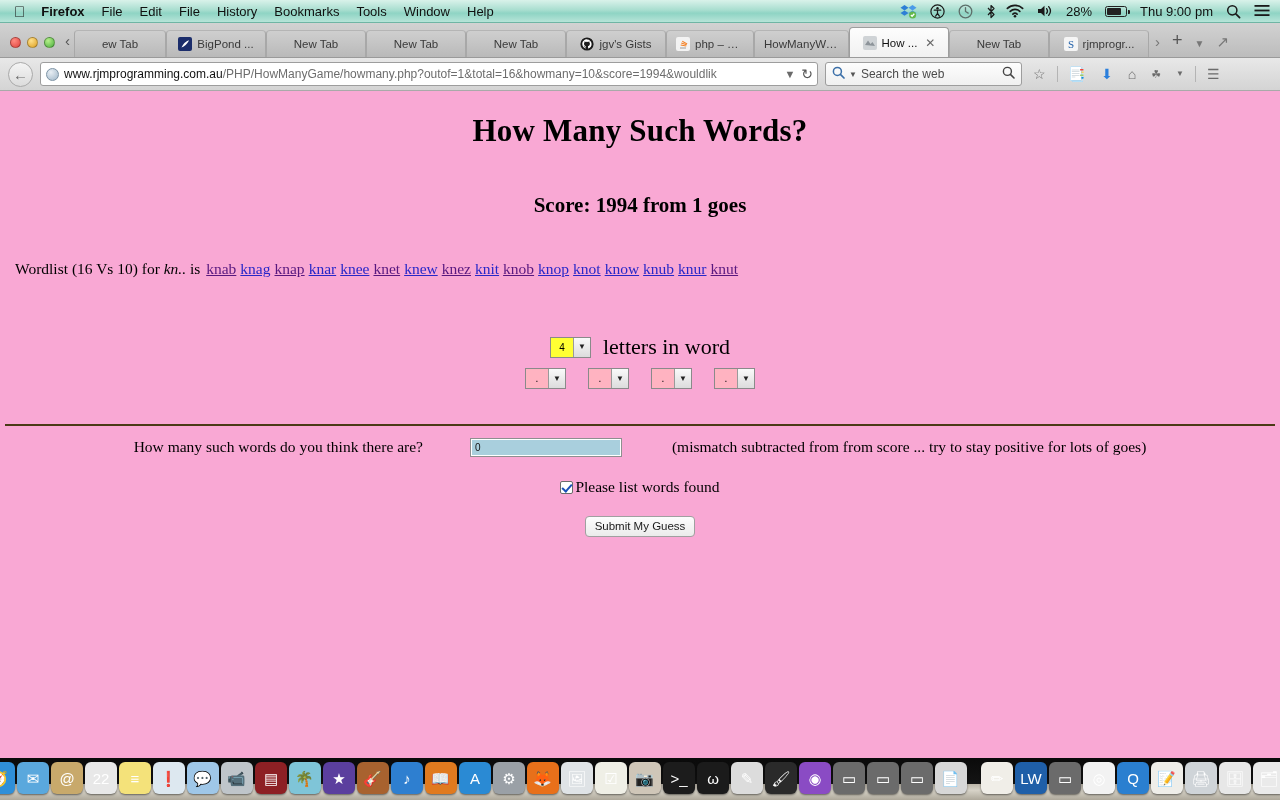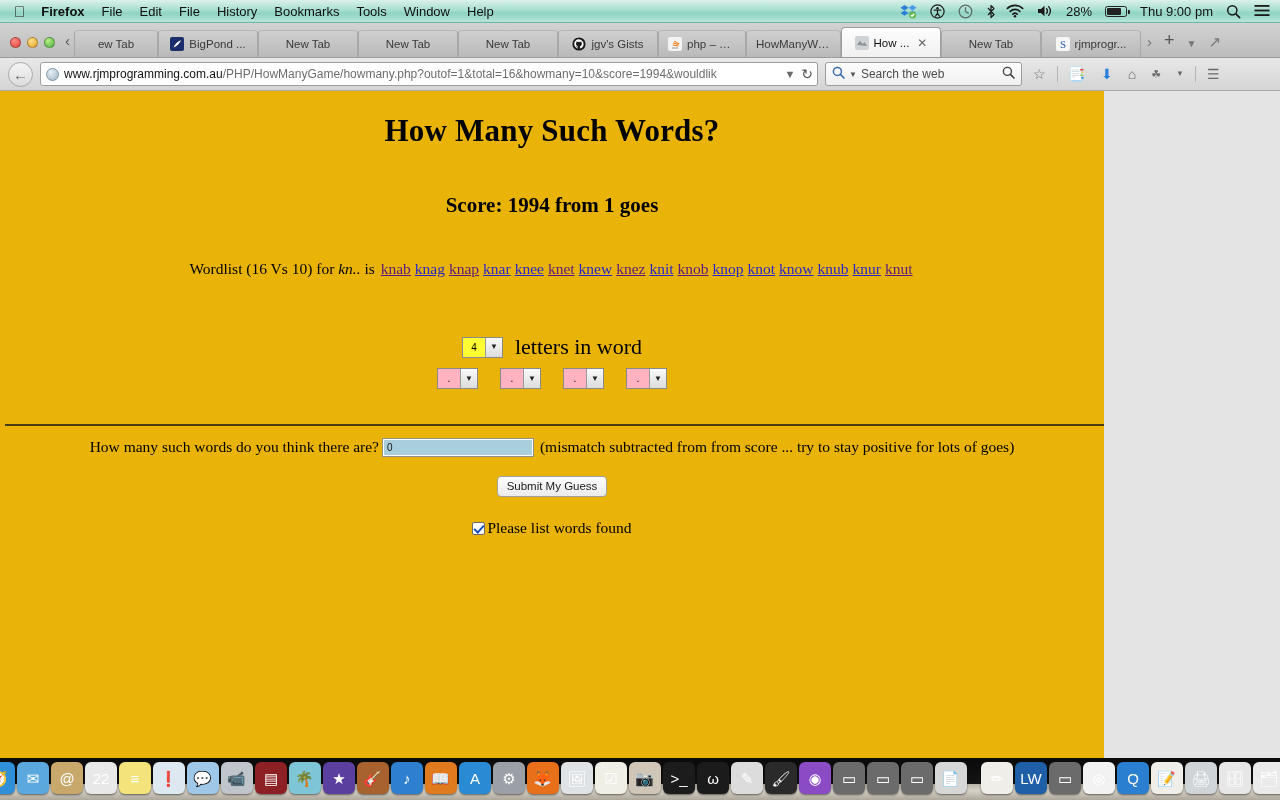--- a/index.html
+++ b/index.html
@@ -152,40 +152,40 @@
     display: flex; align-items: center; padding: 0 6px;
     font-size: 12px; color: #4a4a4a; gap: 4px;
   }
   #searchbar .sph { flex: 1; color: #4b4b4b; }
   .tbicon { color: #6b6b6b; font-size: 14px; padding: 0 4px; line-height:1; }
   .tbsep { width:1px; height:16px; background:#b4b4b4; }
 
   
   #page {
     position: relative;
-    width: 1104px; height: 667px;
-    background: #eab308;
+    width: 1280px; height: 667px;
+    background: #f9a8d4;
     overflow: hidden;
     font-family: "Liberation Serif", serif;
     color: #000;
   }
   #page h1 {
     margin: 0; padding-top: 22px;
     text-align: center;
     font-size: 31px; font-weight: bold;
     letter-spacing: 0.2px;
   }
   #page h3 {
     margin: 16px; padding-top: 28px;
     text-align: center;
     font-size: 21px; font-weight: bold;
   }
   #wordlist {
     margin: 15px; padding-top: 26px;
-    text-align: center;
+    text-align: left;
     font-size: 15.5px;
   }
   #wordlist i { font-style: italic; }
   #wordlist a {
     text-decoration: underline;
     margin: 0 2px;
   }
   a.unvis { color: #2727c8; }
   a.vis { color: #58187f; }
 
@@ -232,21 +232,21 @@
     border: 0;
     border-top: 2px solid #4a3a16;
     width: 1270px;
     margin-left: 5px;
   }
 
   #guessrow {
     margin-top: 12px;
     text-align: center;
     font-size: 15.5px;
-    display: flex; align-items: center; justify-content: center;
+    display: flex; align-items: center; justify-content: center; gap: 44px;
   }
   #guessinput {
     width: 150px; height: 17px;
     background: #a9cfdd;
     border: 1px solid #fff;
     outline: 1px solid #8f8f8f;
     margin: 0 7px 0 4px;
     font-family: "Liberation Sans", sans-serif;
     font-size: 10px;
     color: #111;
@@ -418,21 +418,21 @@
 <div id="browser">
 
   <div id="tabstrip">
     <div class="trafficlights">
       <span class="tl r"></span>
       <span class="tl y"></span>
       <span class="tl g"></span>
     </div>
     <span class="scrollarrow">‹</span>
 
-    <div class="tab" style="width:84px;">
+    <div class="tab" style="width:92px;">
       <span class="tlabel">ew Tab</span>
     </div>
 
     <div class="tab" style="width:100px;">
       <span class="tabfav">
         <svg width="14" height="14" viewBox="0 0 14 14">
             <rect width="14" height="14" rx="2" fill="#1b2d6b"></rect>
             <path d="M3.5 10.5 C6 5.5 9 3.5 11 3.5 C9 7 6.5 9.5 3.5 10.5 Z" fill="#fff"></path>
           </svg>
       </span>
@@ -587,27 +587,27 @@
     </div>
 
     <hr id="hr">
 
     <div id="guessrow">
       <span>How many such words do you think there are?</span>
       <input id="guessinput" type="text" value="0" style="">
       <span id="hint">(mismatch subtracted from from score ... try to stay positive for lots of goes)</span>
     </div>
 
-    <div id="btnrow">
-      <button id="submitbtn">Submit My Guess</button>
-    </div>
-
     <div id="checkrow">
       <span class="cbox checked"></span>
       <span>Please list words found</span>
+    </div>
+
+    <div id="btnrow">
+      <button id="submitbtn">Submit My Guess</button>
     </div>
 
   </div>
 </div>
 
 <div id="dock">
   <div id="dockshelf"></div>
   <div id="dockicons">
       <span class="dicon" style="background: rgb(47, 143, 216);">🧭</span>
       <span class="dicon" style="background: rgb(90, 168, 221);">✉</span>

